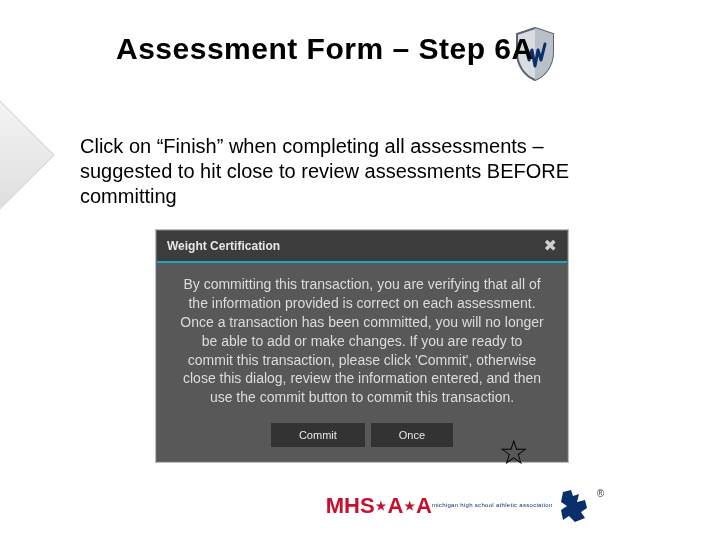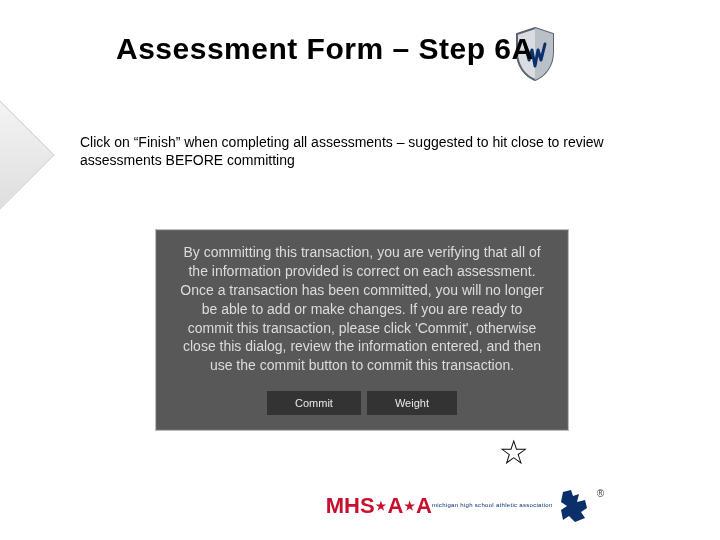--- a/index.html
+++ b/index.html
@@ -8,21 +8,21 @@
 
   
   .left-accent { position: absolute; left: -42px; top: 115px; width: 80px; height: 80px; transform: rotate(45deg); background: linear-gradient(135deg,#f4f4f4,#dedede); border:1px solid #cfcfcf; }
 
   
   .shield { position: absolute; right: 95px; top: 26px; width: 44px; height: 56px; }
   .shield svg { width: 100%; height: 100%; }
 
   .title { position: absolute; left: 116px; top: 32px; font-size: 30px; font-weight: bold; color: #000; letter-spacing: 0.5px; }
 
-  .instruction { position: absolute; left: 80px; top: 134px; width: 560px; font-size: 14px; line-height: 1.25; color: #000; }
+  .instruction { position: absolute; left: 80px; top: 134px; width: 560px; font-size: 20px; line-height: 1.25; color: #000; }
 
   
   .modal-wrap { position: absolute; left: 156px; top: 230px; width: 412px; border: 1px solid #666; box-shadow: 0 0 0 1px #bdbdbd; }
   .modal-titlebar { background: #3c3c3c; color: #e6e6e6; font-size: 12px; padding: 7px 10px; display: flex; align-items: center; justify-content: space-between; border-bottom: 2px solid #1aa6c9; }
   .modal-titlebar .t-label { font-weight: bold; }
   .modal-titlebar .close-x { font-size: 16px; color: #d0d0d0; cursor: pointer; line-height: 1; }
   .modal-body { background: #585858; color: #dcdcdc; font-size: 14px; text-align: center; padding: 12px 22px 10px; line-height: 1.35; }
   .modal-actions { background: #585858; padding: 6px 0 14px; display: flex; justify-content: center; gap: 6px; }
   .modal-actions .btn { background: #333; color: #e8e8e8; font-size: 11px; padding: 6px 28px; border: none; cursor: pointer; }
 
@@ -51,24 +51,28 @@
       <path d="M22 2 L40 8 L40 26 C40 40 32 50 22 54 Z" fill="#b9c0c8"></path>
       <path d="M12 18 L16 34 L19 24 L22 40 L25 24 L28 34 L32 18" fill="none" stroke="#0a2f6b" stroke-width="3" stroke-linejoin="round" stroke-linecap="round"></path>
     </svg>
   </div>
 
   <h1 class="title">Assessment Form – Step 6A</h1>
 
   <p class="instruction">Click on “Finish” when completing all assessments – suggested to hit close to review assessments BEFORE committing</p>
 
   <div class="modal-wrap">
+    <div class="modal-titlebar">
+      <span class="t-label">Weight Certification</span>
+      <span class="close-x">✖</span>
+    </div>
     <div class="modal-body">By committing this transaction, you are verifying that all of the information provided is correct on each assessment. Once a transaction has been committed, you will no longer be able to add or make changes. If you are ready to commit this transaction, please click 'Commit', otherwise close this dialog, review the information entered, and then use the commit button to commit this transaction.</div>
     <div class="modal-actions">
       <button class="btn">Commit</button>
-      <button class="btn">Weight</button>
+      <button class="btn">Once</button>
     </div>
   </div>
 
   <div class="star">☆</div>
 
   <div class="footer-logo">
     <div class="mhsaa-block">
       <div class="mhsaa-text">
         <span>MHS</span>
         <span class="star-inline">★</span>

